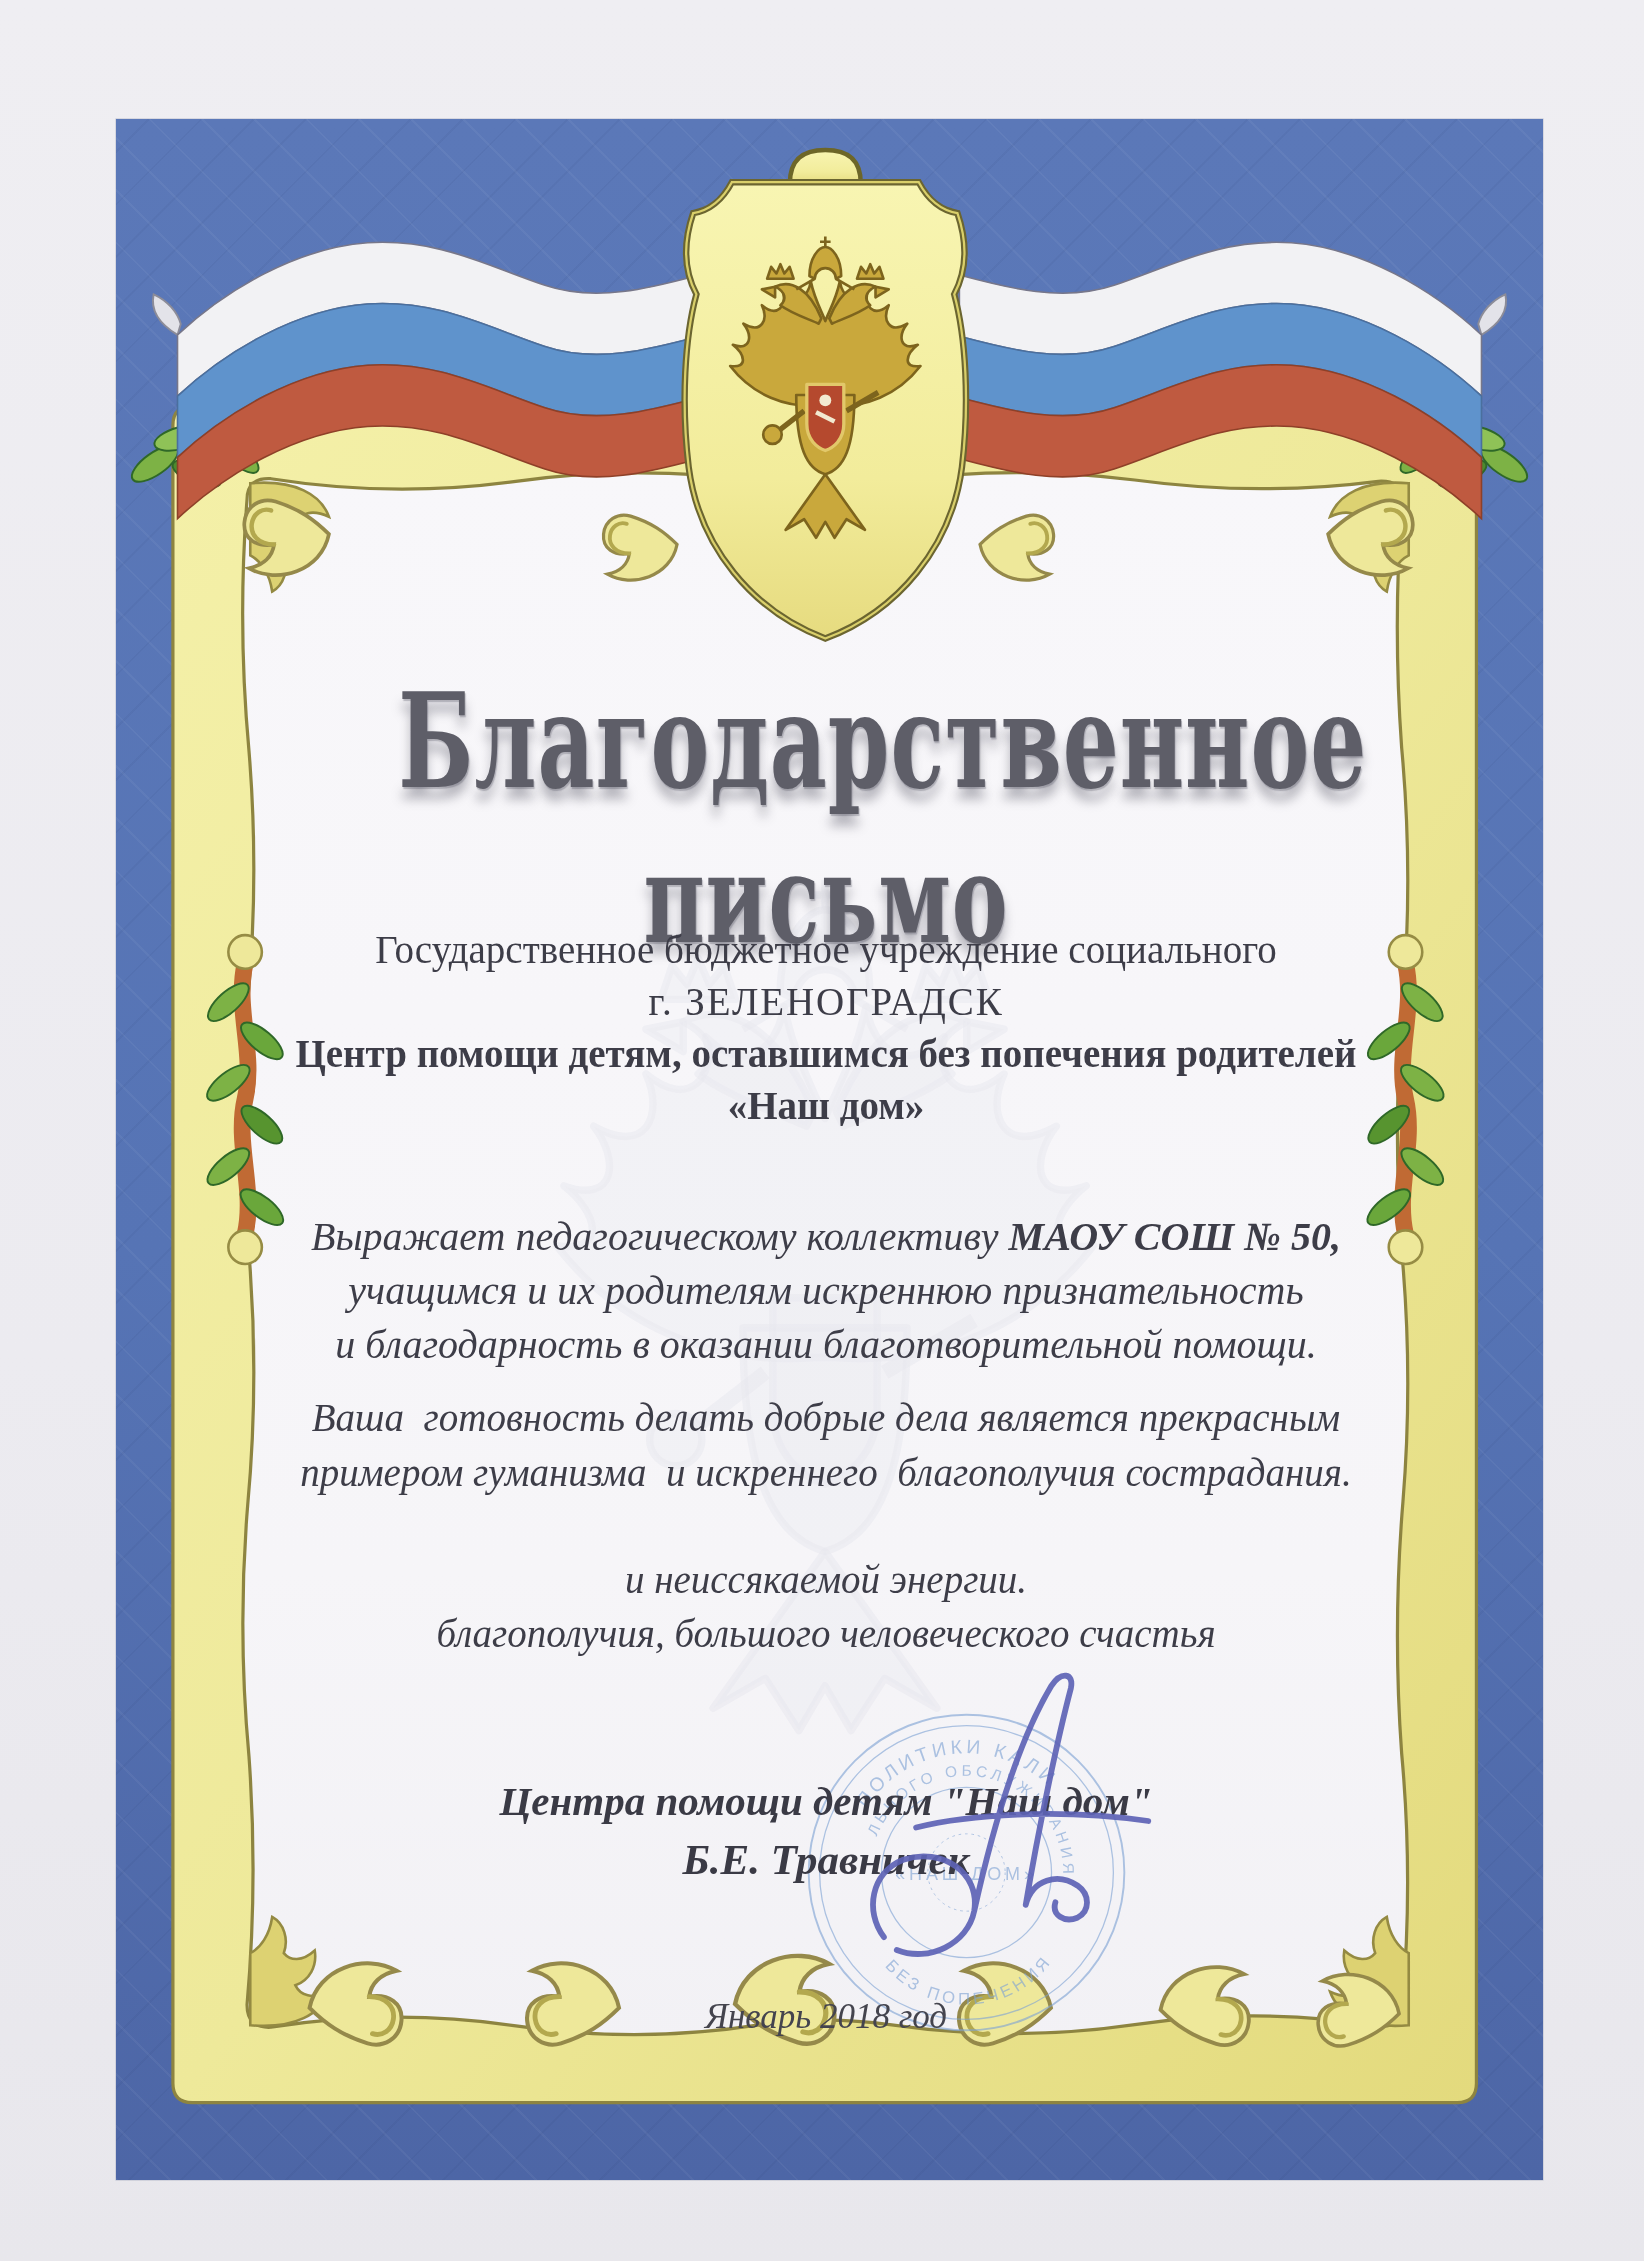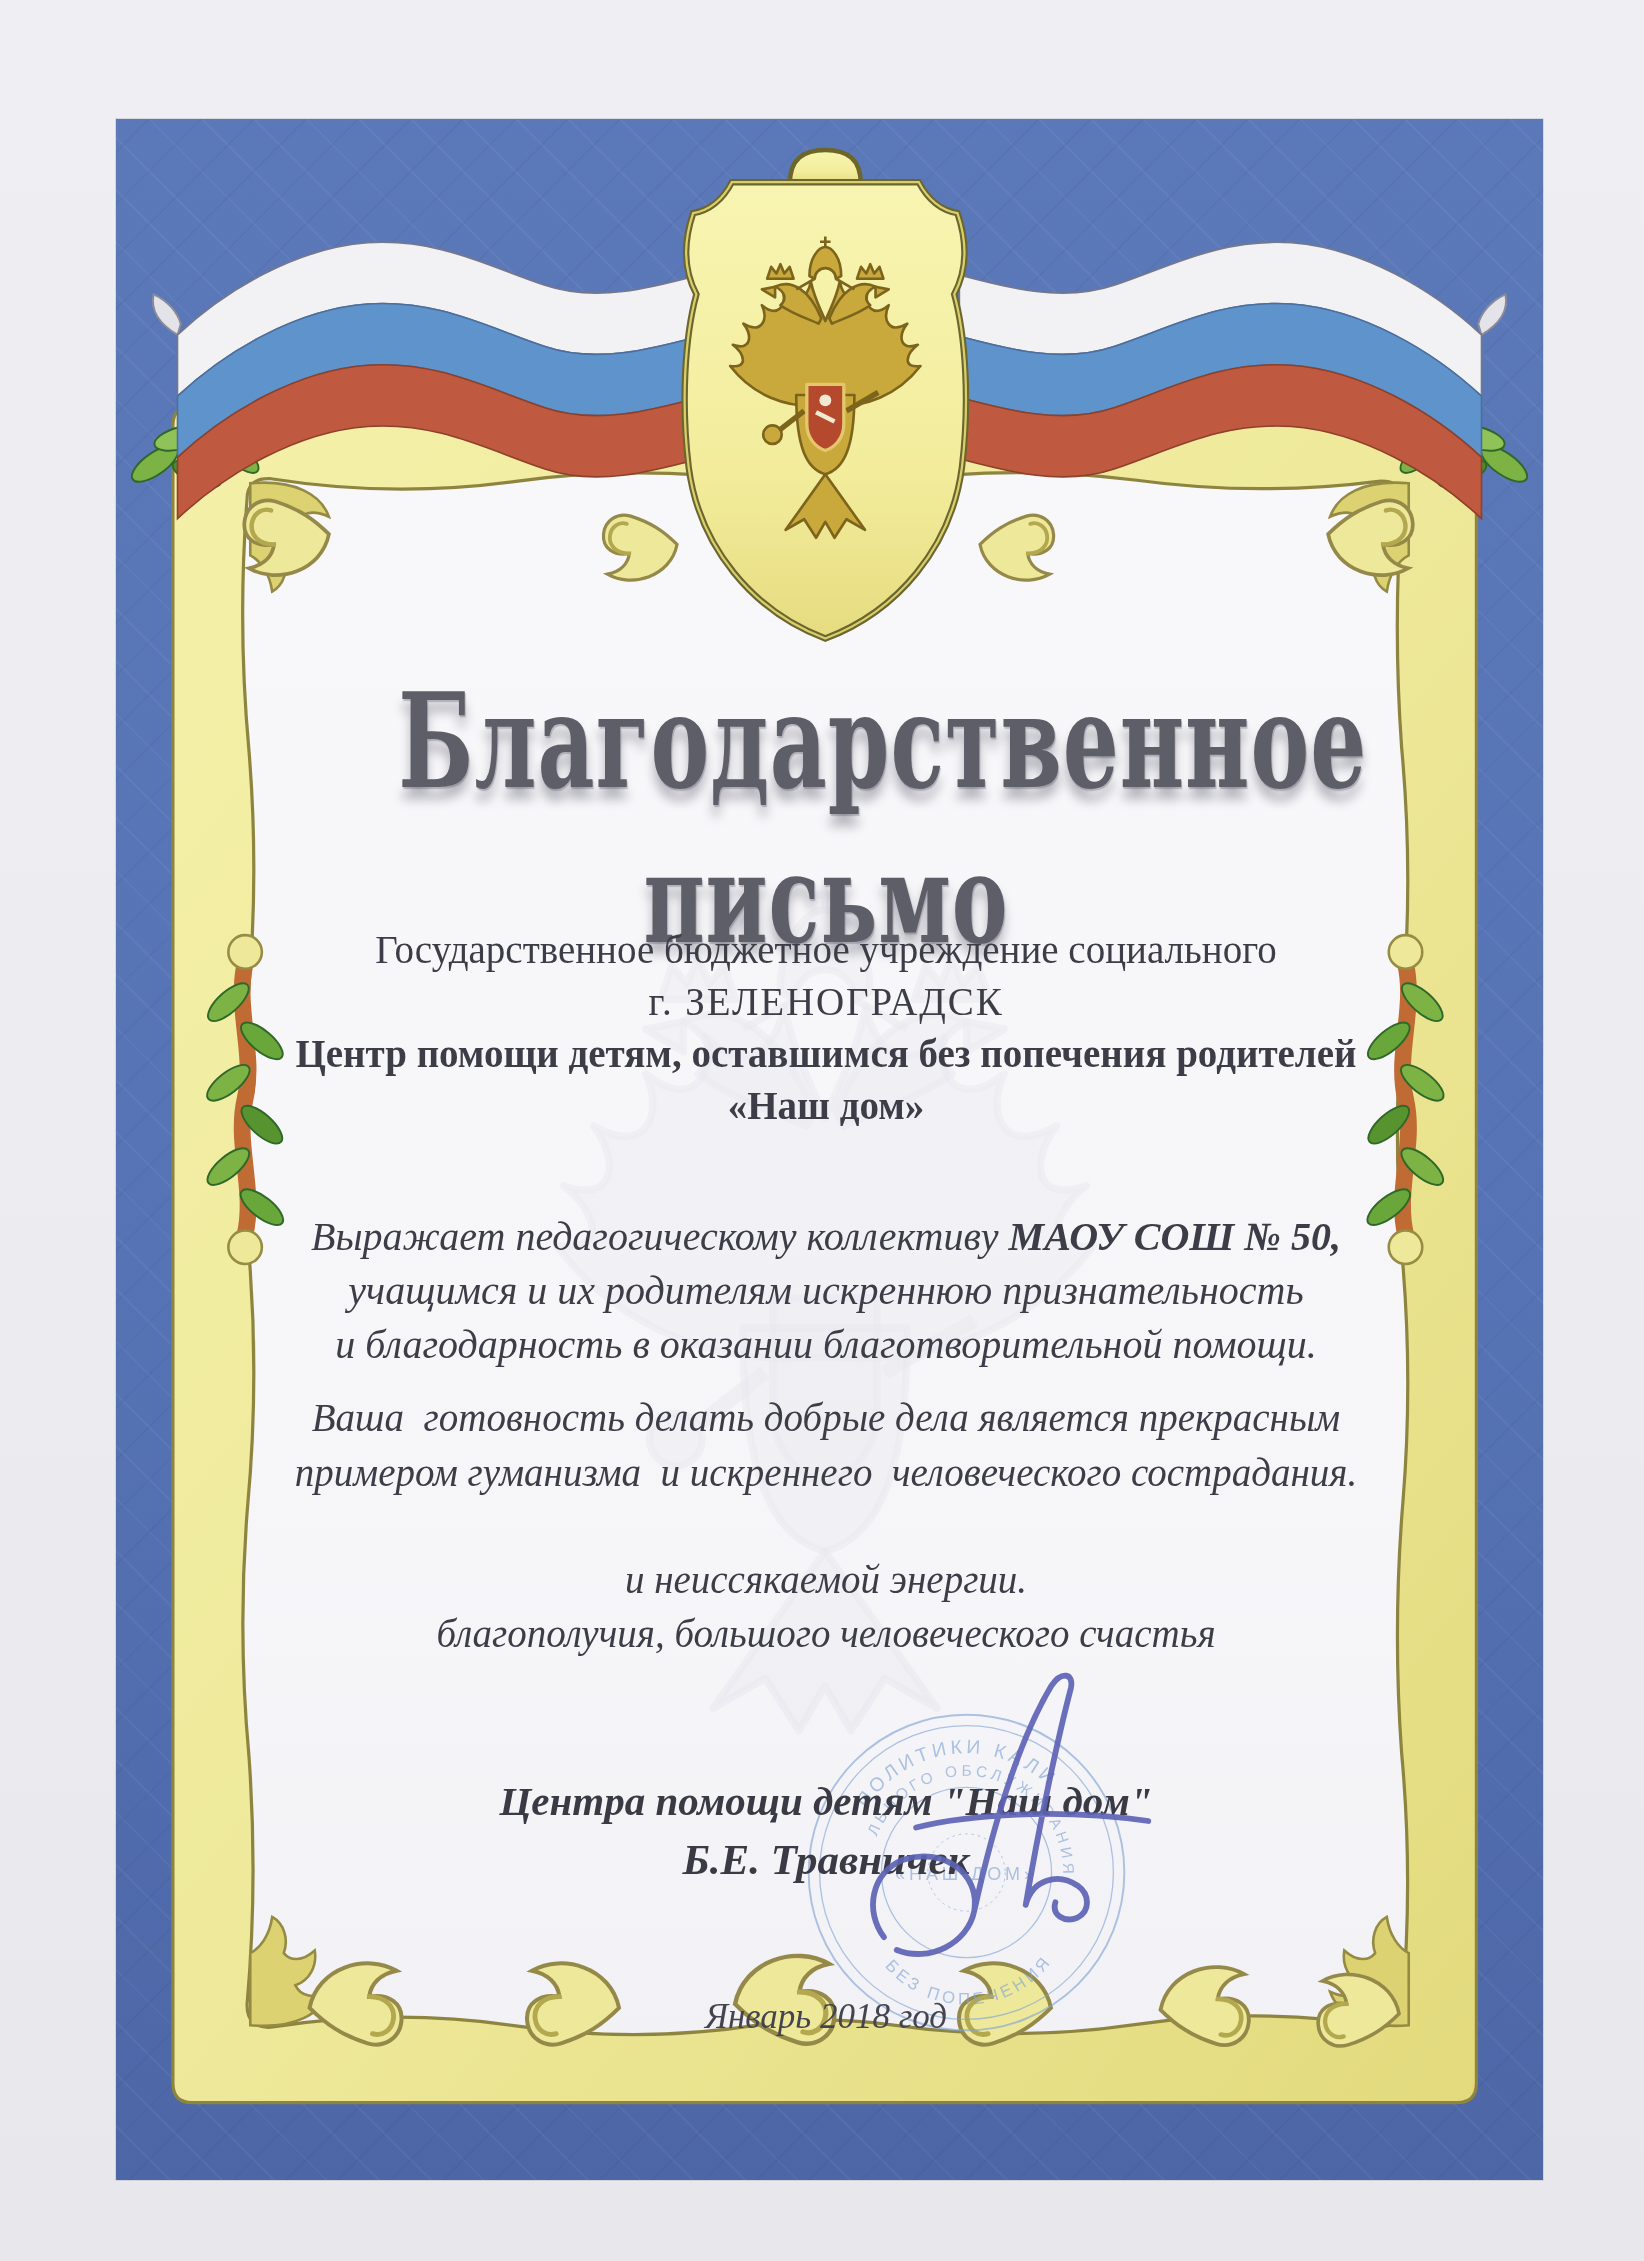--- a/index.html
+++ b/index.html
@@ -234,21 +234,21 @@
       </div>
 
       <div class="block p-grat">
         <div class="line"><span>Выражает педагогическому коллективу </span><span class="b">МАОУ СОШ № 50,</span></div>
         <div class="line">учащимся и их родителям искреннюю признательность</div>
         <div class="line">и благодарность в оказании благотворительной помощи.</div>
       </div>
 
       <div class="block p-vasha">
         <div class="line">Ваша  готовность делать добрые дела является прекрасным</div>
-        <div class="line">примером гуманизма  и искреннего  человеческого сострадания.</div>
+        <div class="line">примером гуманизма  и искреннего  благополучия сострадания.</div>
       </div>
 
       <div class="block p-otvsej">
         <div class="line">и неиссякаемой энергии.</div>
         <div class="line">благополучия, большого человеческого счастья</div>
       </div>
 
       <div class="block sign-left">
         <div class="line">Центра помощи детям "Наш дом"</div>
       </div>

